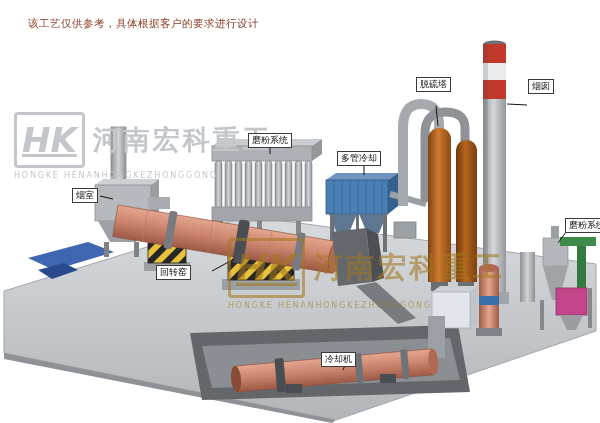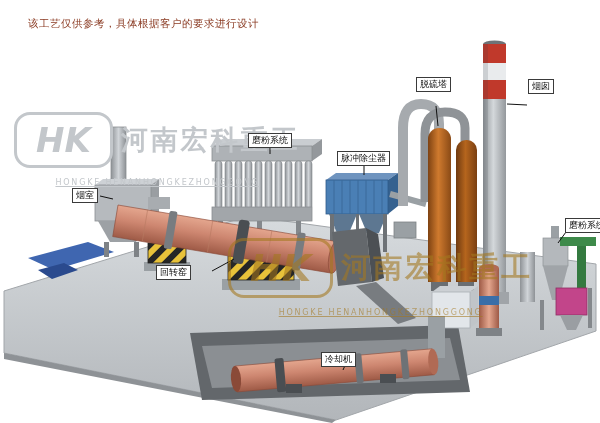--- a/index.html
+++ b/index.html
@@ -1,30 +1,30 @@
 <!DOCTYPE html>
 <html><head>
 <meta charset="utf-8">
 <style>
   html,body{margin:0;padding:0;background:#fff;}
   .canvas{position:relative;width:600px;height:423px;background:#ffffff;overflow:hidden;
-          font-family:"DejaVu Sans",sans-serif;text-align:center;}
+          font-family:"DejaVu Sans",sans-serif;}
   .canvas svg{position:absolute;left:0;top:0;z-index:2;}
   .disclaimer{position:absolute;left:28px;top:17px;font-size:10.5px;color:#8a3a22;
               letter-spacing:0.5px;z-index:4;white-space:nowrap;}
   .label{position:absolute;background:#ffffff;border:1px solid #3a3a3a;color:#111;
          font-size:9px;line-height:1.25;padding:1px 3px;white-space:nowrap;z-index:6;}
   .wm{position:absolute;z-index:5;pointer-events:none;}
   .wm-top{left:14px;top:112px;color:#c3c7cb;}
   .wm-center{left:228px;top:238px;color:#a4781f;opacity:0.58;}
   .wm-row{display:flex;align-items:center;}
-  .wm-logo{border:3px solid currentColor;border-radius:16px;font-style:italic;font-weight:bold;
-           font-size:34px;line-height:1;padding:8px 19px;}
+  .wm-logo{border:3px solid currentColor;border-radius:4px;font-style:italic;font-weight:bold;
+           font-size:34px;line-height:1;padding:8px 5px;text-decoration:underline;}
   .wm-cn{font-size:27px;font-weight:bold;letter-spacing:3px;margin-left:8px;white-space:nowrap;}
-  .wm-en{font-size:8px;letter-spacing:1.8px;margin-top:10px;white-space:nowrap;text-decoration:underline;}
+  .wm-en{font-size:8px;letter-spacing:1.8px;margin-top:3px;white-space:nowrap;}
   .wm-center .wm-cn{font-size:29px;}
   .wm-center .wm-logo{font-size:38px;}
 </style>
 </head>
 <body>
 
 <div class="canvas">
 
   <svg width="600" height="423" viewBox="0 0 600 423">
     <defs>
@@ -248,20 +248,20 @@
   <div class="wm wm-center">
     <div class="wm-row">
       <div class="wm-logo">HK</div>
       <div class="wm-cn">河南宏科重工</div>
     </div>
     <div class="wm-en">HONGKE HENANHONGKEZHONGGONG</div>
   </div>
 
   <div class="label" style="left:72px;top:188px">烟室</div>
   <div class="label" style="left:248px;top:133px">磨粉系统</div>
-  <div class="label" style="left:337px;top:151px">脉冲除尘器</div>
+  <div class="label" style="left:337px;top:151px">多管冷却</div>
   <div class="label" style="left:416px;top:77px">脱硫塔</div>
   <div class="label" style="left:528px;top:79px">烟囱</div>
   <div class="label" style="left:565px;top:218px">磨粉系统</div>
   <div class="label" style="left:156px;top:265px">回转窑</div>
   <div class="label" style="left:321px;top:352px">冷却机</div>
 
 </div>
 
 </body></html>

